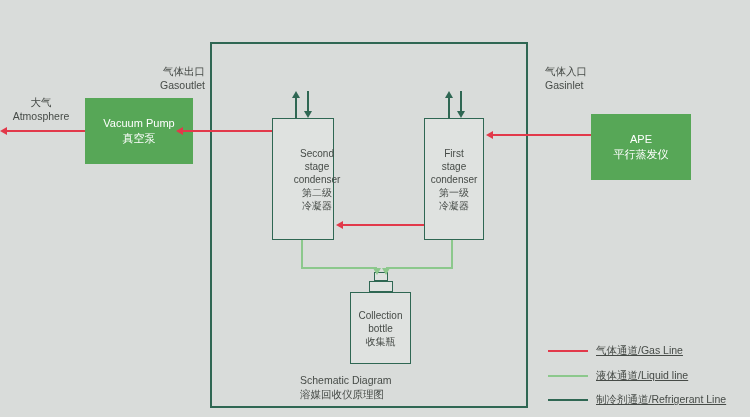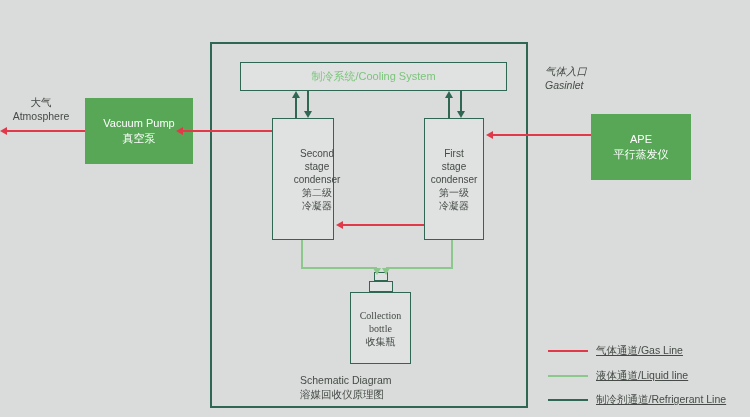--- a/index.html
+++ b/index.html
@@ -22,59 +22,58 @@
   .arr-down{width:0;height:0;border-left:4px solid transparent;border-right:4px solid transparent;border-top:7px solid currentColor;}
   .legend-label{font-size:10.5px;color:var(--text);text-decoration:underline;}
 </style>
 </head>
 <body>
 
 <div id="stage">
 
   <div class="abs" style="left:210px;top:42px;width:318px;height:366px;border:2px solid var(--dark-green);"></div>
 
-  <div class="abs outline-box center" style="left:240px;top:62px;width:267px;height:29px;font-size:11px;color:var(--cooling-text);">
-    <span>制冷系统/Cooling System</span>
-  </div>
 
   <div class="abs outline-box center txt small" style="left:272px;top:118px;width:62px;height:122px;padding-left:28px;">
     <span>Second
 stage
 condenser
 第二级
 冷凝器</span>
   </div>
   <div class="abs outline-box center txt small" style="left:424px;top:118px;width:60px;height:122px;">
     <span>First
 stage
 condenser
 第一级
 冷凝器</span>
   </div>
 
   <div class="abs outline-box" style="left:374px;top:272px;width:14px;height:9px;"></div>
   <div class="abs outline-box" style="left:369px;top:281px;width:24px;height:11px;"></div>
-  <div class="abs outline-box center txt small" style="left:350px;top:292px;width:61px;height:72px;font-family:Liberation Serif, serif;">
+  <div class="abs outline-box center txt small" style="left:350px;top:292px;width:61px;height:72px;">
     <span>Collection
 bottle
 收集瓶</span>
   </div>
 
   <div class="abs gbox center" style="left:85px;top:98px;width:108px;height:66px;">
     <span>Vacuum Pump
 真空泵</span>
   </div>
   <div class="abs gbox center" style="left:591px;top:98px;width:100px;height:66px;margin-top:16px;">
     <span>APE
 平行蒸发仪</span>
   </div>
 
   <div class="abs txt lbl" style="left:8px;top:95px;width:66px;text-align:center;">大气
 Atmosphere</div>
-  <div class="abs txt lbl" style="left:545px;top:64px;width:70px;text-align:left;font-style:italic;">气体入口
+  <div class="abs txt lbl" style="left:135px;top:64px;width:70px;text-align:right;">气体出口
+Gasoutlet</div>
+  <div class="abs txt lbl" style="left:545px;top:64px;width:70px;text-align:left;">气体入口
 Gasinlet</div>
   <div class="abs txt lbl" style="left:300px;top:373px;width:160px;text-align:left;">Schematic Diagram
 溶媒回收仪原理图</div>
 
   <div class="abs arr-left c-gas" style="left:0px;top:127px;"></div>
   <div class="abs hline c-gas" style="left:6px;top:130px;width:79px;"></div>
 
   <div class="abs arr-left c-gas" style="left:176px;top:127px;"></div>
   <div class="abs hline c-gas" style="left:182px;top:130px;width:90px;"></div>
 

